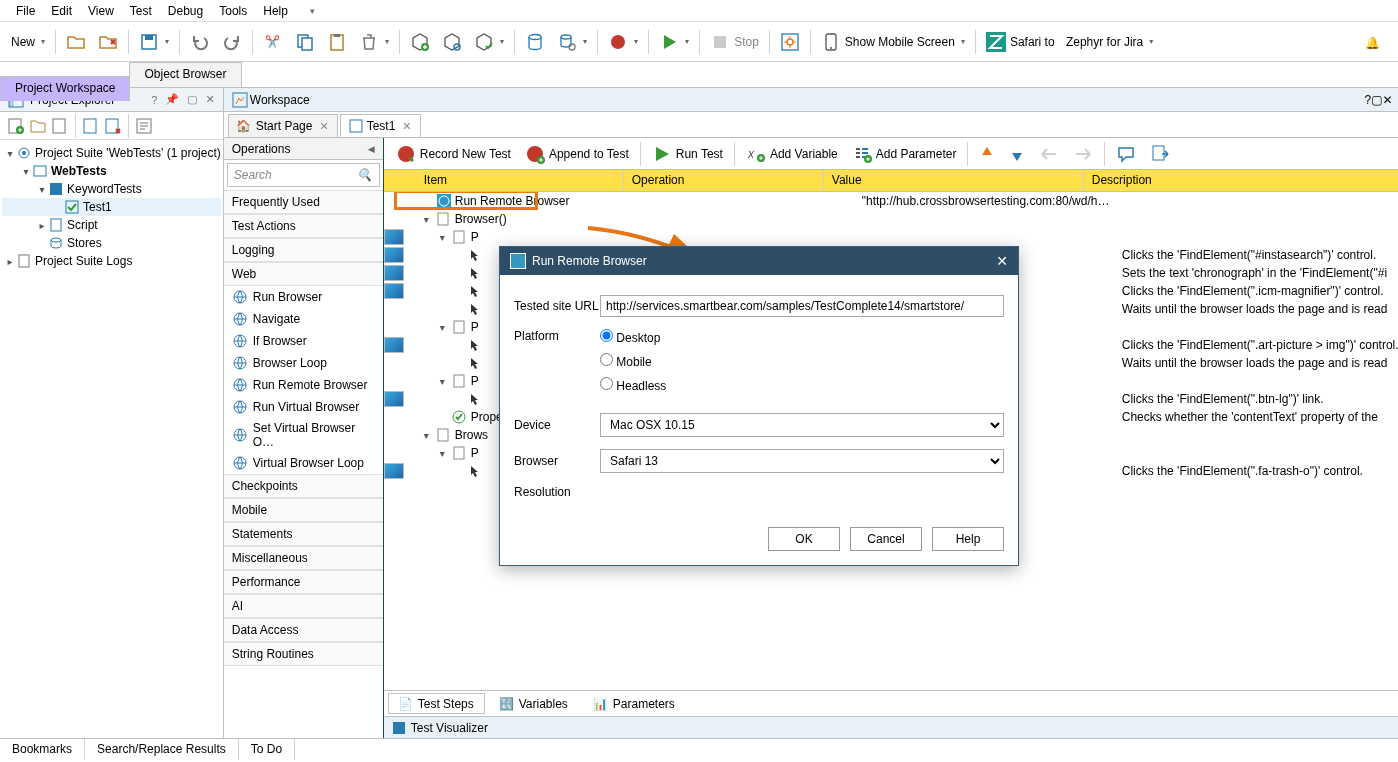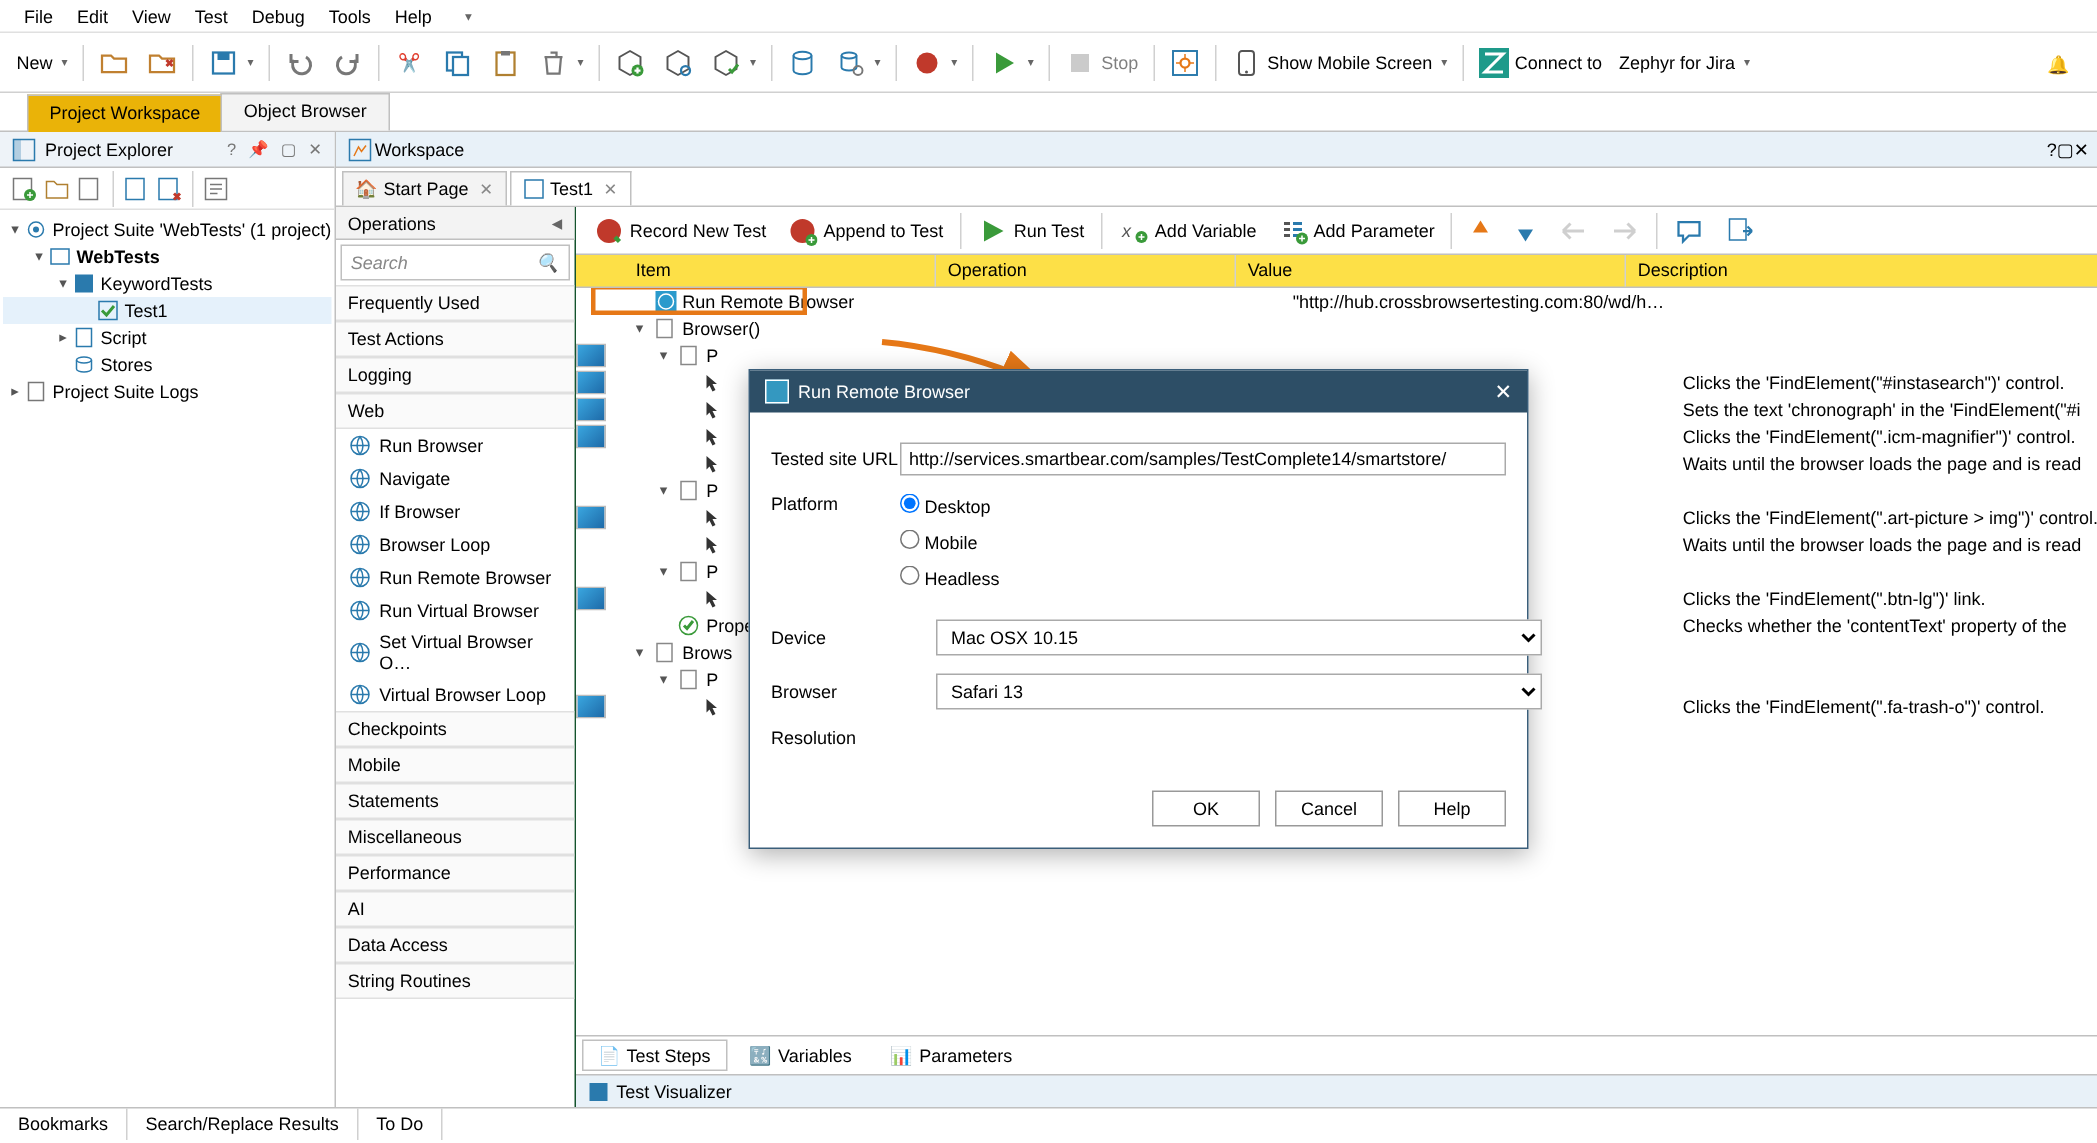--- a/index.html
+++ b/index.html
@@ -10,21 +10,21 @@
 .menubar .chev { font-size: 9px; color: #666; margin-left: 6px; }
 
 .toolbar { display: flex; align-items: center; height: 40px; padding: 4px 6px; border-bottom: 1px solid #d0d0d0; gap: 2px; }
 .tb-btn { display: flex; align-items: center; gap: 4px; padding: 3px 5px; height: 28px; }
 .tb-sep { width: 1px; height: 24px; background: #d0d0d0; margin: 0 3px; }
 .tb-icon { width: 20px; height: 20px; display: inline-flex; align-items: center; justify-content: center; }
 .tb-drop { font-size: 8px; color: #666; margin-left: 2px; }
 
 .main-tabs { display: flex; height: 26px; border-bottom: 1px solid #c0c0c0; }
 .main-tab { padding: 4px 14px; border: 1px solid #c0c0c0; border-bottom: none; background: #f3f3f3; margin-right: -1px; }
-.main-tab.active { background: #eab308; position: relative; top: 1px; margin-left: 18px; }
+.main-tab.active { background: #c4b5fd; position: relative; top: 14px; }
 
 .body { display: flex; height: 650px; }
 .left-col { width: 238px; border-right: 1px solid #c0c0c0; display: flex; flex-direction: column; }
 
 .panel-hdr { display: flex; align-items: center; height: 24px; background: #eef3f8; border-bottom: 1px solid #c0c0c0; padding: 0 6px; gap: 4px; }
 .panel-hdr .spacer { flex: 1; }
 .panel-hdr .ctl { color: #777; font-size: 11px; padding: 0 2px; }
 
 .left-tb { display: flex; align-items: center; height: 28px; padding: 2px 6px; gap: 2px; border-bottom: 1px solid #e0e0e0; }
 
@@ -92,21 +92,21 @@
 
 .dialog { position: absolute; left: 499px; top: 246px; width: 520px; background: #fff; border: 1px solid #3a5e7a; box-shadow: 0 4px 16px rgba(0,0,0,0.3); z-index: 100; }
 .dlg-title { background: #2d4e66; color: #fff; height: 28px; display: flex; align-items: center; padding: 0 10px; }
 .dlg-title .ic { width: 16px; height: 16px; margin-right: 6px; background: #3498c0; border: 1px solid #fff; }
 .dlg-title .x { margin-left: auto; color: #fff; font-size: 14px; }
 .dlg-body { padding: 20px 14px 6px 14px; }
 .dlg-row { display: flex; align-items: center; margin-bottom: 12px; }
 .dlg-lbl { width: 86px; }
 .dlg-field { flex: 1; }
 .dlg-field input[type=text] { width: 100%; height: 22px; border: 1px solid #aaa; padding: 6px 5px; font-size: 12px; }
-.dlg-field select { width: 100%; height: 24px; border: 1px solid #aaa; padding: 2px 5px; font-size: 12px; background: #fff; margin-left: 24px; }
+.dlg-field select { width: 100%; height: 24px; border: 1px solid #aaa; padding: 2px 5px; font-size: 12px; background: #fff; }
 .radio-grp label { display: block; margin-bottom: 8px; }
 .dlg-btns { display: flex; justify-content: flex-end; gap: 10px; padding: 10px 14px 14px 14px; }
 .dlg-btns button { width: 72px; height: 24px; border: 1px solid #999; background: #fff; }
 
 
 .arrow { position: absolute; left: 583px; top: 218px; width: 130px; height: 50px; z-index: 99; pointer-events: none; }
 
 .bell { margin-left: auto; color: #555; font-size: 18px; padding: 0 12px; }
 
 svg { display: block; }
@@ -296,21 +296,21 @@
       <span class="tb-drop">▾</span>
   </div>
   <div class="tb-sep"></div>
   <div class="tb-btn">
     <span class="tb-icon">
         <svg width="20" height="20">
           <rect width="20" height="20" fill="#1e9a8a"></rect>
           <path d="M4 4h12L4 16h12" fill="none" stroke="#fff" stroke-width="2"></path>
         </svg>
       </span>
-    <span>Connect to</span>&nbsp;
+    <span>Safari to</span>&nbsp;
     <span>Zephyr for Jira</span><span class="tb-drop">▾</span>
   </div>
   <div class="bell">
     <span>🔔</span>
   </div>
 </div>
 
 <div class="main-tabs">
   <div class="main-tab active">Project Workspace</div>
   <div class="main-tab">Object Browser</div>

